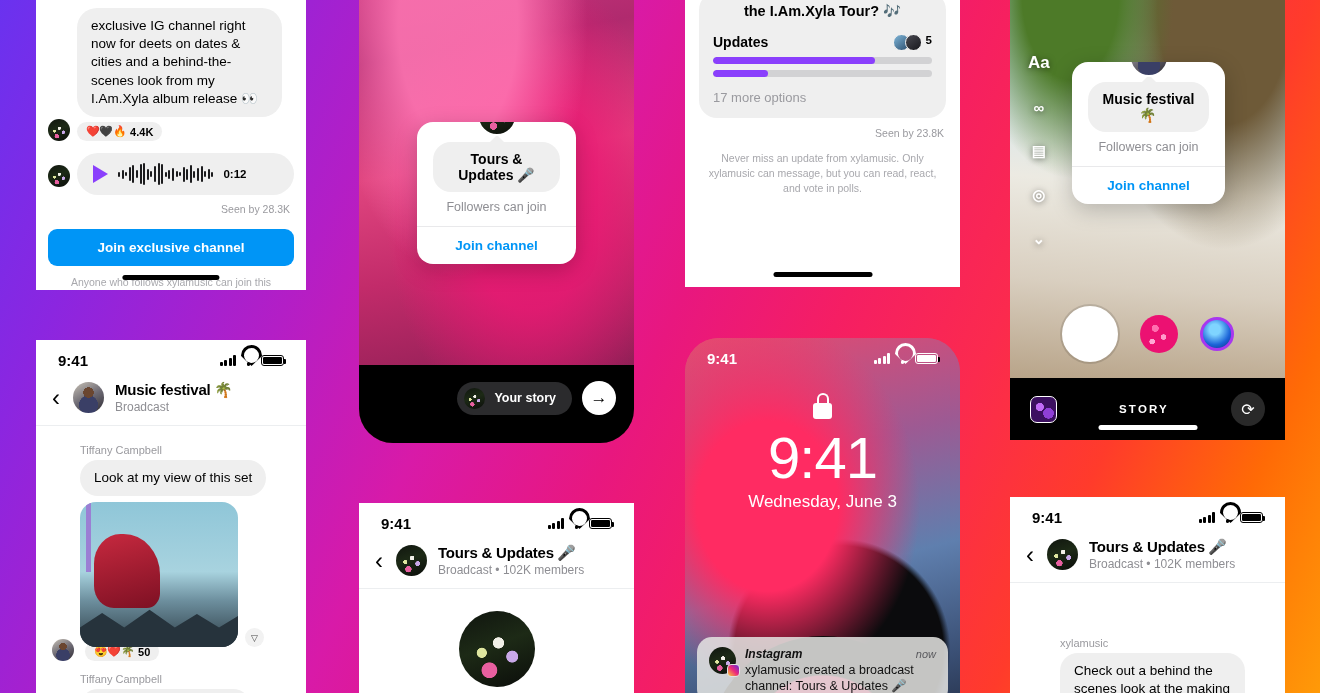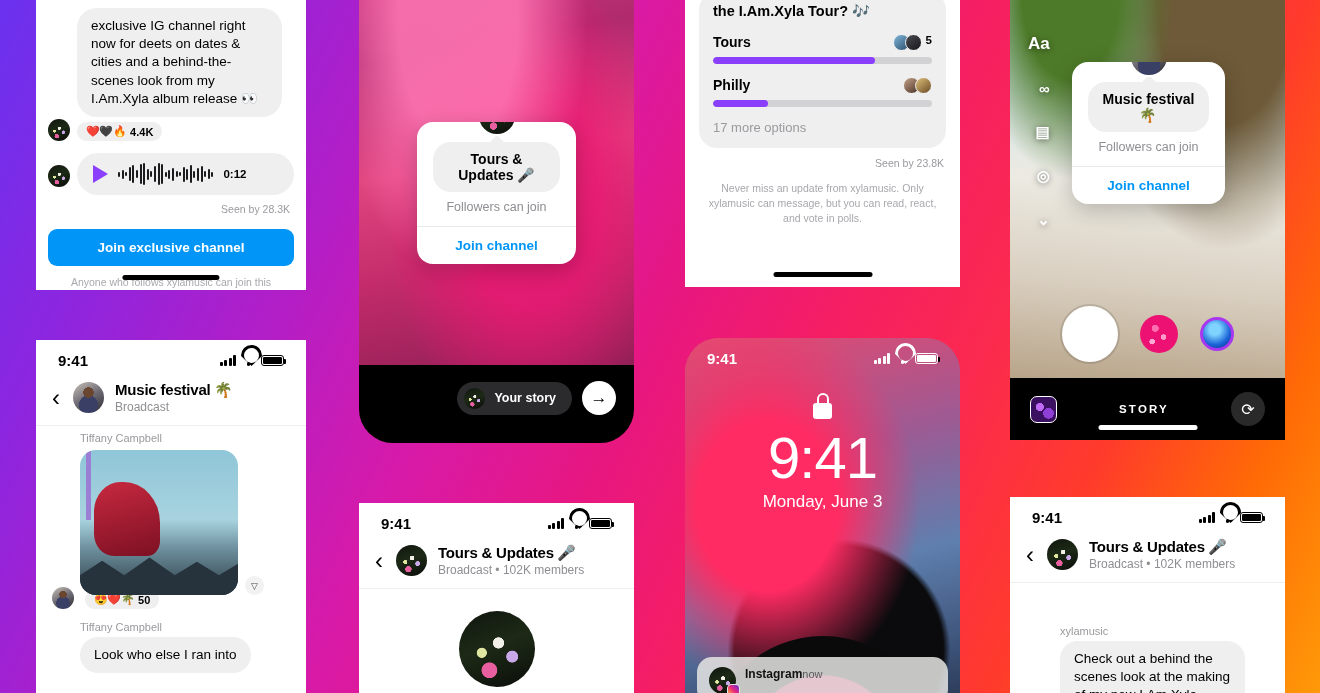--- a/index.html
+++ b/index.html
@@ -74,21 +74,21 @@
       linear-gradient(150deg,#c9c2b6,#6d6a74 50%,#2c2930); }
   .hdr-txt { display: flex; flex-direction: column; gap: 1px; }
   .hdr-title { font-size: 15px; font-weight: bold; color: #000; letter-spacing: -.2px; }
   .hdr-sub { font-size: 12px; color: #8e8e93; }
 
   
   .bubble {
     background: #efefef; border-radius: 20px; padding: 9px 14px;
     font-size: 13.5px; line-height: 1.35; color: #000; max-width: 215px;
   }
-  .sender { font-size: 11px; color: #9a9a9f; margin: 0 0 4px 44px; }
+  .sender { font-size: 11px; color: #9a9a9f; margin: 12px 0 4px 44px; }
   .row { display: flex; align-items: flex-end; gap: 7px; padding: 0 12px; }
   .reactpill {
     display: inline-flex; align-items: center; gap: 3px;
     background: #efefef; border-radius: 20px; padding: 3px 9px;
     font-size: 11px; font-weight: bold; color: #000;
   }
   .seenby { font-size: 10.5px; color: #9a9a9f; text-align: right; padding: 0 16px; }
 
   
   .voice {
@@ -102,21 +102,21 @@
 
   .cta {
     display:block; margin: 14px 12px 0 12px; background: #0095f6; color: #fff;
     border: none; border-radius: 9px; padding: 11px; width: calc(100% - 24px);
     font-size: 13.5px; font-weight: bold; font-family: inherit; cursor: pointer;
   }
   .fineprint { font-size: 10.5px; color: #a8a8ad; text-align: center; padding: 9px 22px 0; line-height: 1.45; }
 
   
   .pollcard { background: #efefef; border-radius: 18px; margin: 0 14px; padding: 10px 14px 13px; }
-  .polltitle { font-size: 14.5px; font-weight: bold; color:#000; text-align:left; line-height:1.3; }
+  .polltitle { font-size: 14.5px; font-weight: bold; color:#000; text-align:center; line-height:1.3; }
   .poptop { display:flex; align-items:center; justify-content:space-between; margin-top: 13px; }
   .popname { font-size: 14px; font-weight: bold; color: #000; }
   .voters { display:flex; align-items:center; }
   .voters span { width:17px;height:17px;border-radius:50%;border:1.6px solid #efefef;margin-left:-5px;}
   .votecount { font-size:11.5px; font-weight:bold; margin-left:4px; color:#000;}
   .track { height: 7px; background: #d2d2d4; border-radius: 4px; margin-top: 6px; overflow: hidden; }
   .track i { display:block; height:100%; background: #8a3ffc; border-radius:4px; }
   .moreopt { font-size: 13px; color: #9a9a9f; margin-top: 13px; }
   .votebtn {
     margin-top: 11px; width: 100%; background: #fbfbfb; border: none; border-radius: 11px;
@@ -295,58 +295,51 @@
     </div>
   </div>
 
   <div class="phone r-bot" style="left:685px; top:-150px; width:275px; height:437px;">
     <div style="padding-top:142px;">
       <div class="pollcard">
         <div class="polltitle">the I.Am.Xyla Tour? 🎶</div>
 
         <div>
           <div class="poptop">
-            <span class="popname">Tours</span>
+            <span class="popname">Updates</span>
             <span class="voters">
               <span style="background:linear-gradient(140deg,#7fb6d9,#2c4e6e)"></span>
               <span style="background:linear-gradient(140deg,#4a4a52,#17171c)"></span>
               <span class="votecount" style="width:auto;border:none;margin-left:4px;">5</span>
             </span>
           </div>
           <div class="track">
               <i style="width:74%"></i>
             </div>
         </div>
 
 
         <div>
-          <div class="poptop">
-            <span class="popname">Philly</span>
-            <span class="voters">
-              <span style="background:linear-gradient(140deg,#c7a489,#473026)"></span>
-              <span style="background:linear-gradient(140deg,#e0c07a,#6a4a24)"></span>
-            </span>
-          </div>
           <div class="track">
               <i style="width:25%"></i>
             </div>
         </div>
 
         <div class="moreopt">17 more options</div>
       </div>
       <div class="seenby" style="margin-top:9px;">Seen by 23.8K</div>
       <div class="fineprint" style="padding-top:12px;">Never miss an update from xylamusic. Only xylamusic can message, but you can read, react, and vote in polls.</div>
     </div>
     <div class="homebar"></div>
   </div>
 
   <div class="phone r-bot palm-photo" style="left:1010px; top:-60px; width:275px; height:500px;">
     <div class="palm-photo" style="position:absolute;left:0;right:0;top:0;bottom:62px;"></div>
 
-    <div style="position:absolute;left:18px;top:94px;display:flex;flex-direction:column;gap:26px;align-items:flex-end;">
+    <div style="position:absolute;left:18px;top:113px;display:flex;flex-direction:column;gap:26px;align-items:center;">
       <span class="storytool">Aa</span>
       <span class="storytool" style="font-size:15px;">∞</span>
       <span class="storytool" style="font-size:15px;">▤</span>
       <span class="storytool" style="font-size:15px;">◎</span>
       <span class="storytool" style="font-size:15px;">⌄</span>
     </div>
 
     <div class="joincard" style="left:62px; top:122px; width:153px;">
       <div class="join-avatar av person" style="top:-25px;width:40px;height:40px;"></div>
       <div class="join-nub">Music festival 🌴</div>
@@ -388,20 +381,23 @@
       <span class="back">‹</span>
       <span class="av person" style="width:31px;height:31px;"></span>
       <span class="hdr-txt">
         <span class="hdr-title">Music festival 🌴</span>
         <span class="hdr-sub">Broadcast</span>
       </span>
     </div>
 
     <div style="padding-top:6px;">
       <div class="sender" style="margin-left:44px;">Tiffany Campbell</div>
+      <div class="row" style="padding-left:44px;">
+        <div class="bubble" style="max-width:192px;">Look at my view of this set</div>
+      </div>
       <div class="row" style="padding-left:44px;margin-top:6px;align-items:flex-end;">
         <div class="fest-photo" style="width:158px;height:145px;border-radius:16px;position:relative;overflow:hidden;">
           <div style="position:absolute;left:6px;top:0;width:5px;height:70px;background:#9b7fd4;"></div>
           <div style="position:absolute;left:14px;top:32px;width:66px;height:74px;background:linear-gradient(165deg,#c7293f,#7d1023);border-radius:40% 55% 20% 30%;"></div>
           <div style="position:absolute;left:0;right:0;bottom:0;height:52px;background:#26333c;
                       clip-path:polygon(0 62%,14% 34%,28% 62%,44% 28%,60% 62%,74% 36%,88% 62%,100% 40%,100% 100%,0 100%);"></div>
         </div>
         <span style="width:19px;height:19px;border-radius:50%;background:#f2f2f2;display:flex;align-items:center;justify-content:center;font-size:9px;color:#444;">▽</span>
       </div>
 
@@ -470,33 +466,34 @@
             <i style="background:#fff"></i>
           </span>
       </span>
     </div>
 
     <div style="position:relative;padding-top:30px;">
       <div style="width:19px;height:16px;background:#fff;border-radius:3px;margin:0 auto;position:relative;">
         <div style="position:absolute;left:50%;transform:translateX(-50%);top:-10px;width:12px;height:12px;border:2.6px solid #fff;border-bottom:none;border-radius:7px 7px 0 0;"></div>
       </div>
       <div class="lock-time" style="margin-top:10px;">9:41</div>
-      <div class="lock-date">Monday, June 3</div>
+      <div class="lock-date">Wednesday, June 3</div>
     </div>
 
     <div class="notif">
       <div style="position:relative;flex:none;">
         <div class="av band" style="width:27px;height:27px;"></div>
         <span class="ig-badge"></span>
       </div>
       <div style="flex:1;min-width:0;">
-        <div style="display:flex;align-items:baseline;">
+        <div style="display:flex;justify-content:space-between;align-items:baseline;font-style:italic;">
           <span class="notif-app">Instagram</span>
           <span class="notif-when">now</span>
         </div>
+        <div class="notif-body">xylamusic created a broadcast channel: Tours &amp; Updates 🎤</div>
       </div>
     </div>
   </div>
 
   <div class="phone r-top" style="left:1010px; top:497px; width:275px; height:260px;">
     <div class="statusbar">
       <span>9:41</span>
       <span class="sb-right">
         <span class="bars">
             <i></i>

